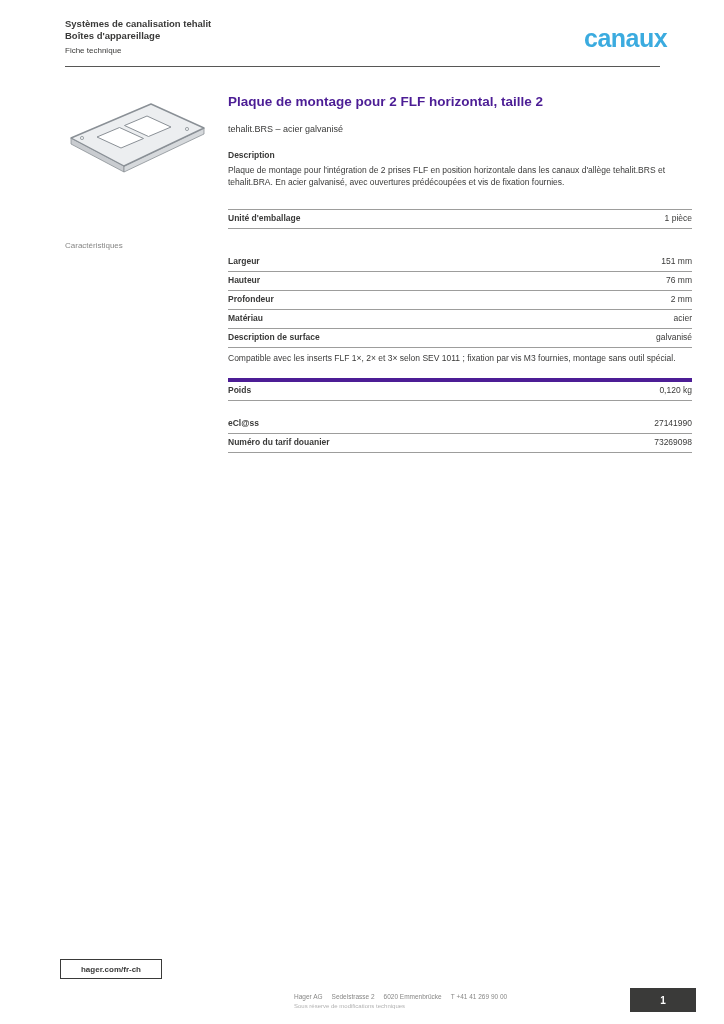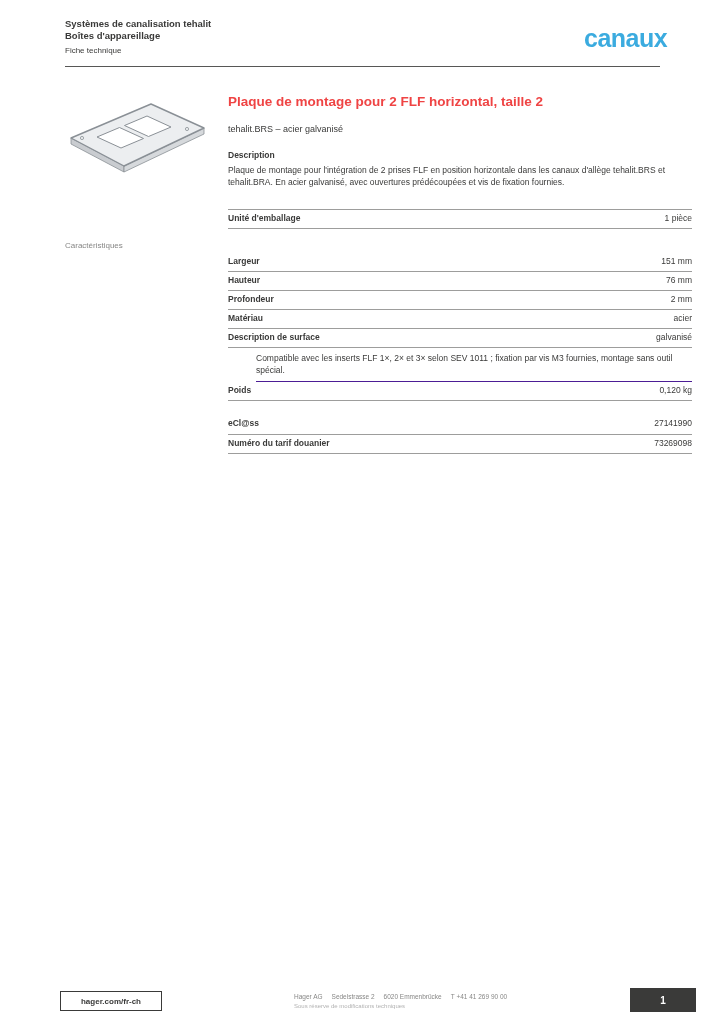--- a/index.html
+++ b/index.html
@@ -17,42 +17,41 @@
     position:absolute;left:584px;top:24px;width:80px;
     font-size:25px;font-weight:700;letter-spacing:-0.5px;
     text-align:right;
   }
   .hdr-rule{position:absolute;left:65px;top:66px;width:595px;height:1px;background:#575756;}
   
   .product-img{position:absolute;left:56px;top:90px;width:150px;height:100px;}
   .side-label{position:absolute;left:65px;top:241px;font-size:8px;color:#878786;}
   
   .main{position:absolute;left:228px;top:94px;width:464px;}
-  .title{font-size:13.5px;font-weight:700;line-height:1.25;color:#ef4444;}
+  .title{font-size:13.5px;font-weight:700;line-height:1.25;color:#4c1d95;}
   .subtitle{font-size:9px;margin-top:13px;color:#3a3a39;}
   .sec-heading{font-size:8.5px;font-weight:700;margin-top:16px;margin-bottom:4px;}
   .para{font-size:8.5px;line-height:1.45;color:#3a3a39;padding-bottom:20px;border-bottom:1px solid #9d9d9c;}
   .rows{width:100%;}
   .row{
     display:flex;justify-content:space-between;align-items:flex-start;
     padding:3px 0 4px 0;border-bottom:1px solid #9d9d9c;
     font-size:8.5px;line-height:1.3;
   }
   .row-label{font-weight:700;max-width:280px;}
   .row-value{text-align:right;max-width:170px;}
   .note-row{
-    font-size:8.5px;line-height:1.45;padding:4px 0 5px 0;
-    border-bottom:1px solid #4c1d95;
-    margin-left:28px;
+    font-size:8.5px;line-height:1.45;padding:4px 0 14px 0;
+    border-bottom:4px solid #4c1d95;
   }
   .specs{margin-top:24px;}
   .indic{margin-top:14px;}
   
   .foot-link{
-    position:absolute;left:60px;top:991px;width:102px;height:20px;
+    position:absolute;left:60px;top:959px;width:102px;height:20px;
     border:1px solid #3a3a39;box-sizing:border-box;
     display:flex;align-items:center;justify-content:center;
     font-size:8px;font-weight:700;color:#3a3a39;background:#fff;
   }
   .foot-center{position:absolute;left:294px;top:993px;width:300px;}
   .contacts{display:flex;gap:9px;font-size:6.5px;color:#878786;white-space:nowrap;}
   .foot-note{font-size:6px;color:#b2b2b2;margin-top:3px;}
   .foot-page{
     position:absolute;left:630px;top:988px;width:66px;height:24px;
     background:#3a3a39;color:#ffffff;

